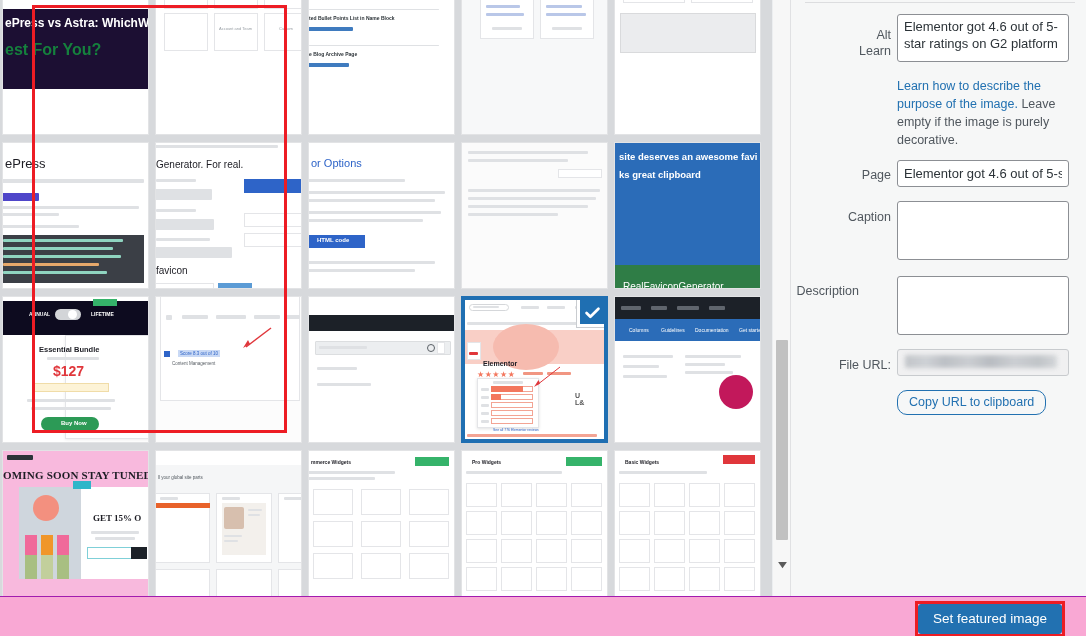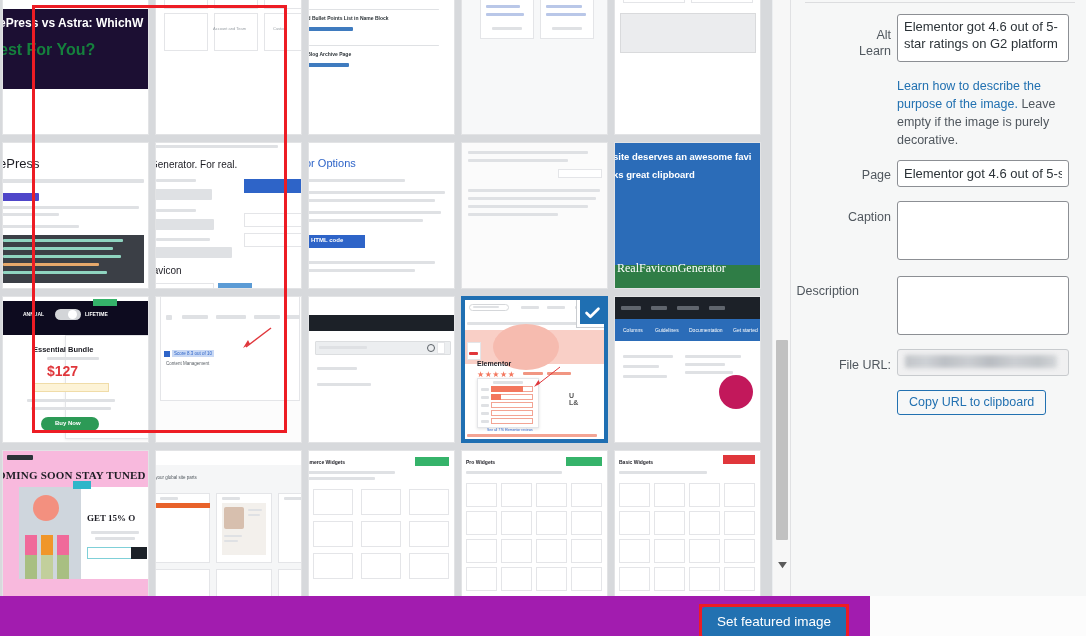--- a/index.html
+++ b/index.html
@@ -62,21 +62,21 @@
     background: #1f6fb2;
     border: 3px solid #ffffff;
     display: flex; align-items: center; justify-content: center;
     z-index: 6;
     box-shadow: 0 0 0 1px #c9ccd0;
   }
   .chk svg { width: 17px; height: 17px; }
 
   
   .band { position: absolute; }
-  .txt  { position: absolute; color: #1d1d24; font-weight: 700; white-space: nowrap; }
+  .txt  { position: absolute; color: #1d1d24; font-weight: 700; white-space: nowrap; margin-left: 6px; }
   .bx   { position: absolute; background: #fff; border: 1px solid #e4e5e8; }
   .blur { position: absolute; background: #dfe1e4; border-radius: 1px; }
 
   
   #grid-scroll {
     position: absolute;
     left: 772px; top: 0;
     width: 18px; height: 596px;
     background: #f7f7f7;
     border-left: 1px solid #eceef0;
@@ -215,32 +215,32 @@
   #copy-url {
     position: absolute;
     left: 897px; top: 390px;
     height: 25px;
     padding: 0 11px;
     font-family: "Liberation Sans", sans-serif;
     font-size: 12.5px;
     color: #2271b1;
     background: #f6f7f7;
     border: 1px solid #2271b1;
-    border-radius: 3px;
+    border-radius: 10px;
     cursor: pointer;
     line-height: 23px;
   }
 
   
   #bottom-bar {
     position: absolute;
     left: 0; top: 596px;
-    width: 870px; height: 40px;
-    background: #a21caf;
-    border-top: 4px solid #a21caf;
+    width: 1086px; height: 40px;
+    background: #f9a8d4;
+    border-top: 1px solid #a21caf;
   }
   #set-featured-wrap {
     position: absolute;
     right: 21px; top: 4px;
     border: 3px solid #ed1c24;
     padding: 0;
     line-height: 0;
   }
   #set-featured {
     display: block;
@@ -384,21 +384,21 @@
           <div class="blur" style="left:6px;top:70px;width:90px;height:3px;"></div>
         </div>
       </div>
 
       <div class="cell">
         <div class="shot">
           <div class="band" style="left:0;top:0;right:0;height:122px;background:#2b6cb8;"></div>
           <div class="txt" style="left:-2px;top:8px;font-size:9.5px;color:#fff;">site deserves an awesome favi</div>
           <div class="txt" style="left:-2px;top:26px;font-size:9.5px;color:#fff;">ks great clipboard</div>
           <div class="band" style="left:0;top:122px;right:0;bottom:0;background:#2f7d46;"></div>
-          <div class="txt" style="left:2px;top:118px;font-size:12px;color:#fff;font-weight:400;font-family:Liberation Serif, serif;">RealFaviconGenerator</div>
+          <div class="txt" style="left:2px;top:138px;font-size:10px;color:#fff;font-weight:400;">RealFaviconGenerator</div>
         </div>
       </div>
 
       <div class="cell">
         <div class="shot">
           <div class="band" style="left:0;top:4px;right:0;height:34px;background:#0d0b1f;"></div>
           <div class="txt" style="left:20px;top:14px;font-size:5px;color:#fff;">ANNUAL</div>
           <div style="position:absolute;left:52px;top:12px;width:26px;height:11px;border-radius:6px;background:#d3d5d8;"></div>
           <div style="position:absolute;left:65px;top:13px;width:9px;height:9px;border-radius:50%;background:#fff;"></div>
           <div class="txt" style="left:82px;top:14px;font-size:5px;color:#fff;">LIFETIME</div>

